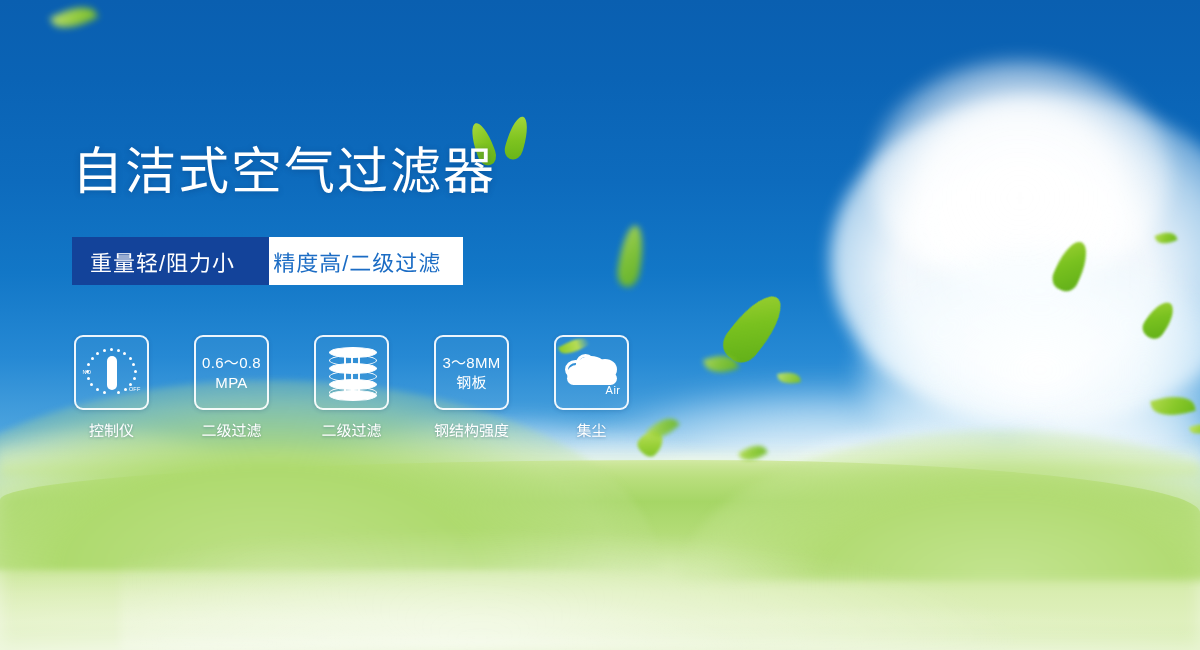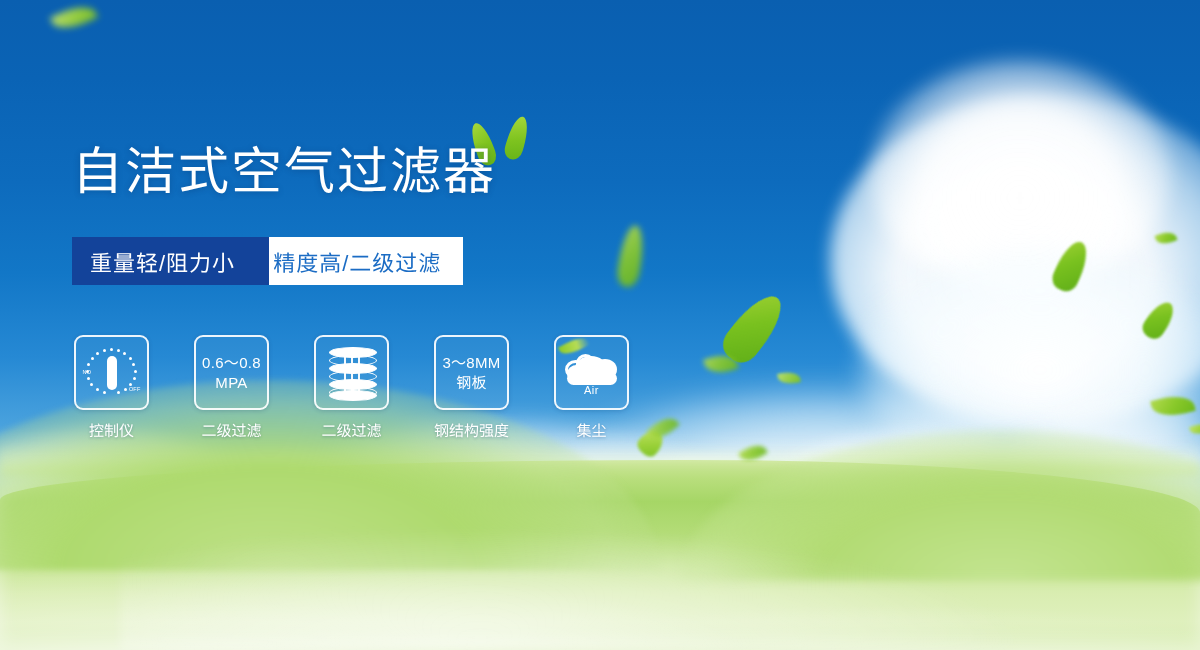--- a/index.html
+++ b/index.html
@@ -268,21 +268,21 @@
   }
   .cloudicon .sm1{
     position:absolute;left:2px;top:12px;width:15px;height:13px;
     border:3px solid #fff;border-radius:50%;background:transparent;
   }
   .cloudicon .sm2{
     position:absolute;left:13px;top:6px;width:13px;height:12px;
     border:3px solid #fff;border-radius:50%;background:transparent;
   }
   .cloudicon .airlbl{
-    position:absolute;left:0;right:0;top:36px;text-align:center;
+    position:absolute;left:0;right:0;top:36px;text-align:right;
     color:#fff;font-size:11px;letter-spacing:.5px;
   }
   .cloudicon .gleaf{
     position:absolute;left:-4px;top:-8px;width:30px;height:12px;
     background:linear-gradient(100deg,#8ecb2a 0%,#b6dc55 60%,rgba(190,224,110,0) 100%);
     border-radius:0 70% 0 70%;transform:rotate(-28deg);filter:blur(1px);
   }
 </style>
 </head>
 <body>

